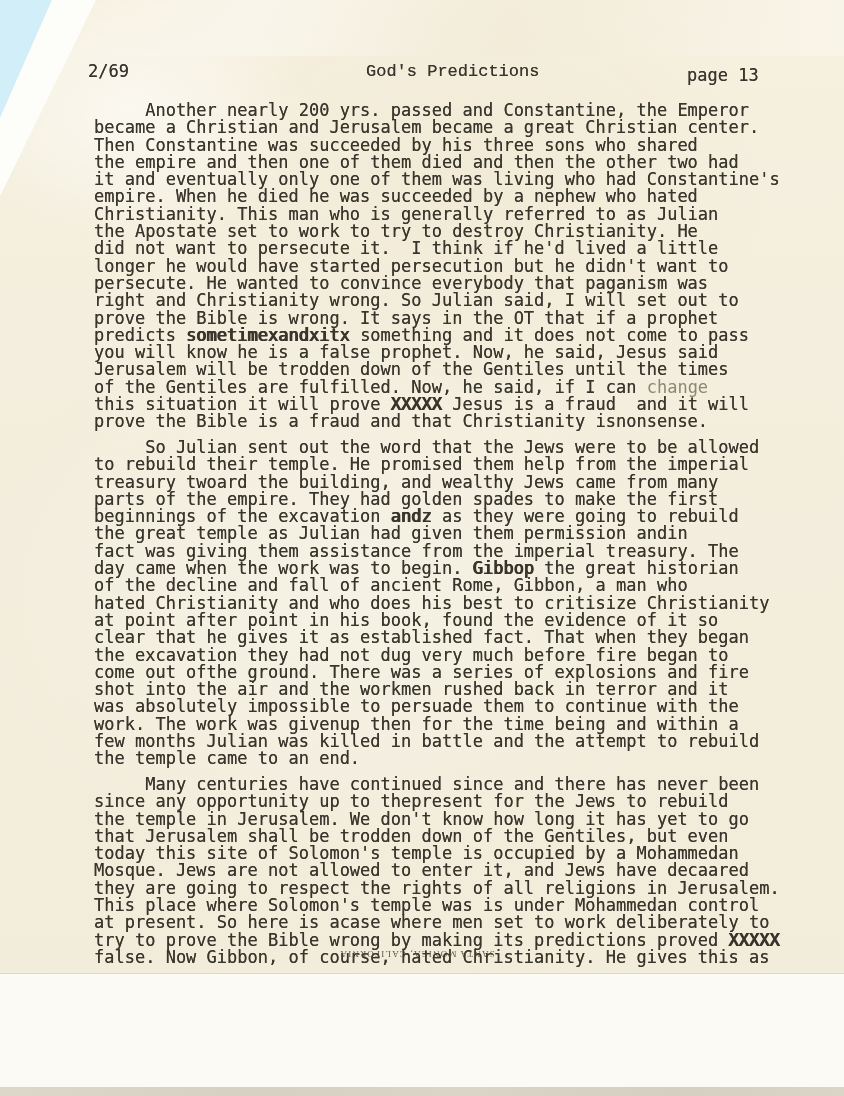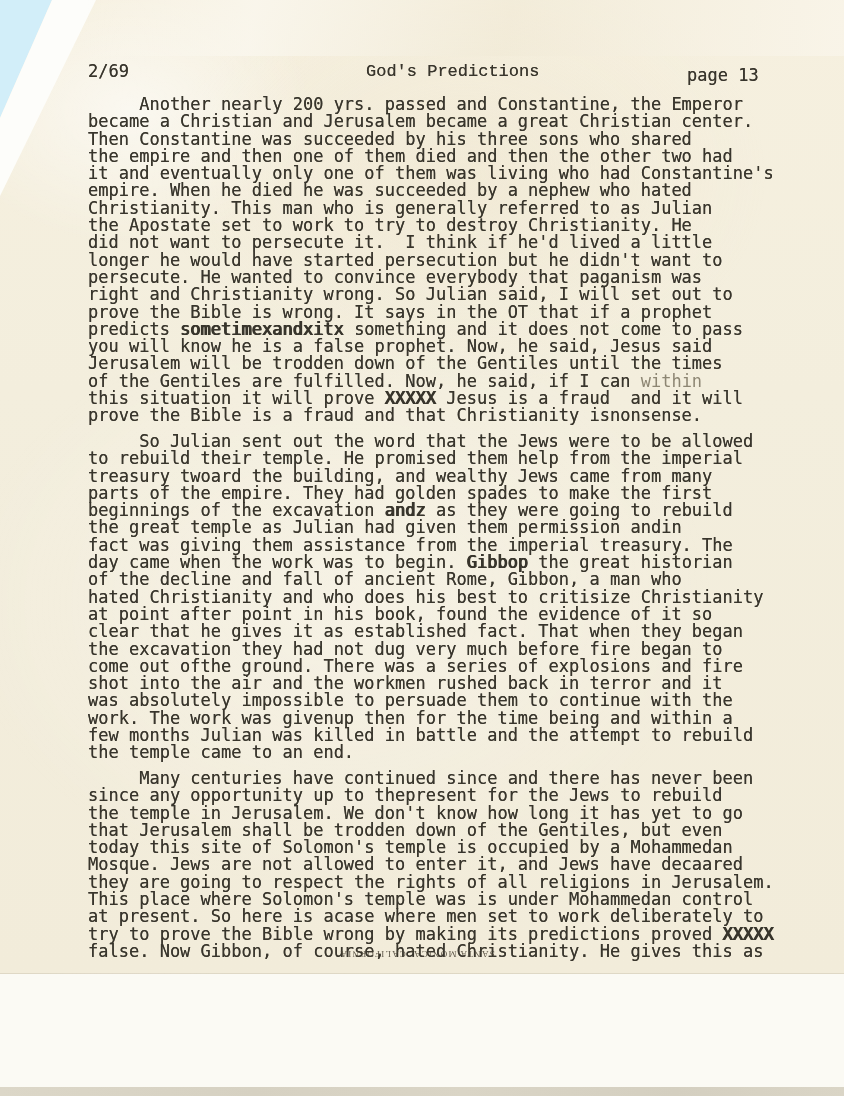--- a/index.html
+++ b/index.html
@@ -61,21 +61,21 @@
   }
   .typed {
     position: absolute;
     color: #38352c;
     font-size: 17px;
     line-height: 17.3px;
     letter-spacing: 0px;
     text-shadow: 0 0 0.6px rgba(45,42,34,0.75);
     white-space: pre;
   }
-  pre.typed { margin: 0; font-family: inherit; }
+  pre.typed { margin: 6px; font-family: inherit; }
   .hdr-date  { left: 88px;  top: 63px; }
   .hdr-title { left: 366px; top: 63px; font-family: Liberation Mono, monospace; }
   .hdr-page  { left: 649px; top: 67px; margin-left: 38px; }
   .para-1 { left: 88px; top: 96px; }
   .para-2 { left: 88px; top: 433px; }
   .para-3 { left: 88px; top: 770px; }
   .xout {
     font-weight: normal;
     text-shadow: 0.7px 0 0 currentColor, -0.5px 0 0 currentColor;
   }
@@ -122,21 +122,21 @@
 Christianity. This man who is generally referred to as Julian
 the Apostate set to work to try to destroy Christianity. He
 did not want to persecute it.  I think if he'd lived a little
 longer he would have started persecution but he didn't want to
 persecute. He wanted to convince everybody that paganism was
 right and Christianity wrong. So Julian said, I will set out to
 prove the Bible is wrong. It says in the OT that if a prophet
 predicts <b class="xout">sometimexandxitx</b> something and it does not come to pass
 you will know he is a false prophet. Now, he said, Jesus said
 Jerusalem will be trodden down of the Gentiles until the times
-of the Gentiles are fulfilled. Now, he said, if I can <span class="faded">within</span>
+of the Gentiles are fulfilled. Now, he said, if I can <span class="faded">change</span>
 this situation it will prove <b class="xout">XXXXX</b> Jesus is a fraud  and it will
 prove the Bible is a fraud and that Christianity isnonsense.</pre>
   <pre class="typed para-2 body-text">     So Julian sent out the word that the Jews were to be allowed
 to rebuild their temple. He promised them help from the imperial
 treasury twoard the building, and wealthy Jews came from many
 parts of the empire. They had golden spades to make the first
 beginnings of the excavation <b class="xout">andz</b> as they were going to rebuild
 the great temple as Julian had given them permission andin
 fact was giving them assistance from the imperial treasury. The
 day came when the work was to begin. <b class="xout">Gibbop</b> the great historian

